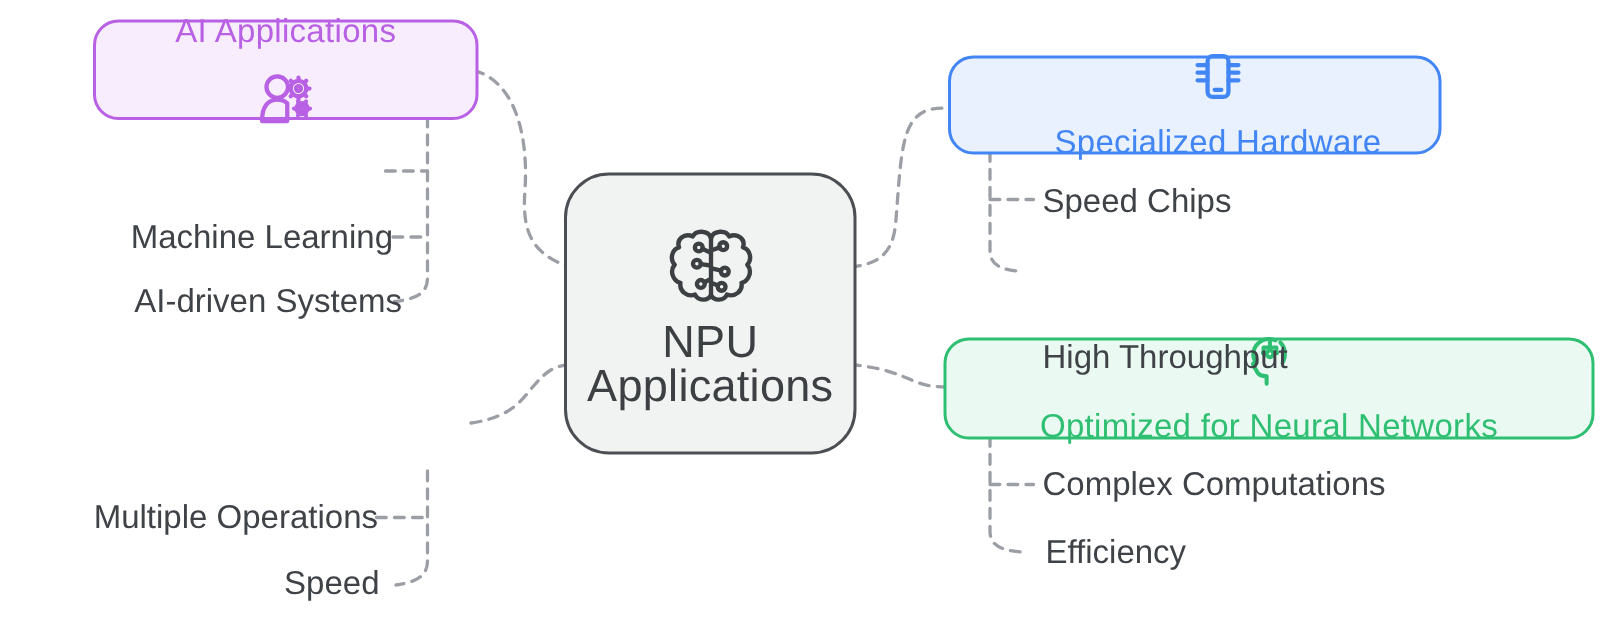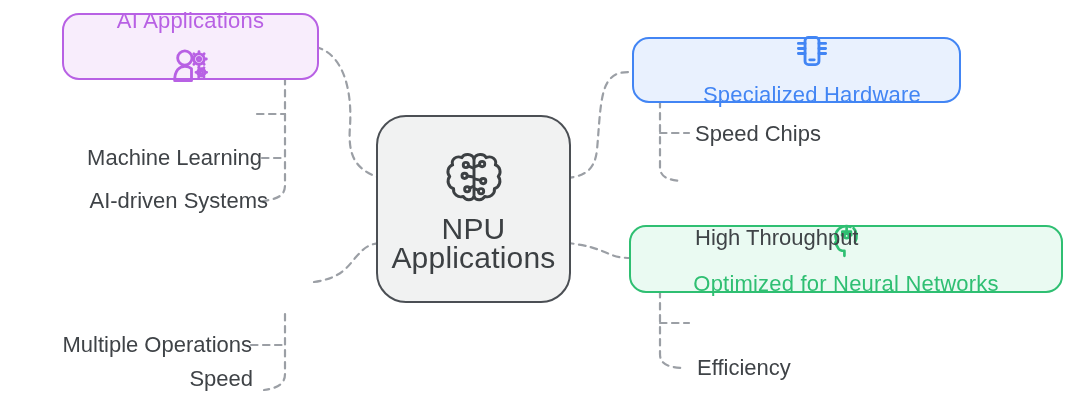--- a/index.html
+++ b/index.html
@@ -29,21 +29,21 @@
     flex-direction:column;gap:6px;border-color:var(--c);background:var(--bg);color:var(--t);
   }
   .n-center .lbl{font-size:30px;line-height:29px;text-align:center;color:var(--t);}
   .leaf{
     position:absolute;font-size:22px;color:var(--leaf,#3f4347);white-space:nowrap;line-height:24px;
   }
   .l-dl{right:823px;top:102px;}
   .l-ml{right:818px;top:146px;}
   .l-as{right:812px;top:189px;}
   .l-mo{right:828px;top:333px;}
-  .l-sp{right:827px;top:367px;}
+  .l-sp{right:827px;top:377px;}
   .l-cc{left:695px;top:122px;}
   .l-ht{left:695px;top:182px;margin-top:44px;}
   .l-cx{left:695px;top:311px;}
   .l-ef{left:697px;top:356px;}
 </style>
 </head>
 <body>
 
 <div class="canvas">
 
@@ -119,15 +119,16 @@
     </svg>
     <span class="lbl">Optimized for Neural Networks</span>
   </div>
 
   <div class="leaf l-ml">Machine Learning</div>
   <div class="leaf l-as">AI-driven Systems</div>
   <div class="leaf l-mo">Multiple Operations</div>
   <div class="leaf l-sp">Speed</div>
   <div class="leaf l-cc">Speed Chips</div>
   <div class="leaf l-ht">High Throughput</div>
+  <div class="leaf l-cx">Complex Computations</div>
   <div class="leaf l-ef">Efficiency</div>
 
 </div>
 
 </body></html>

